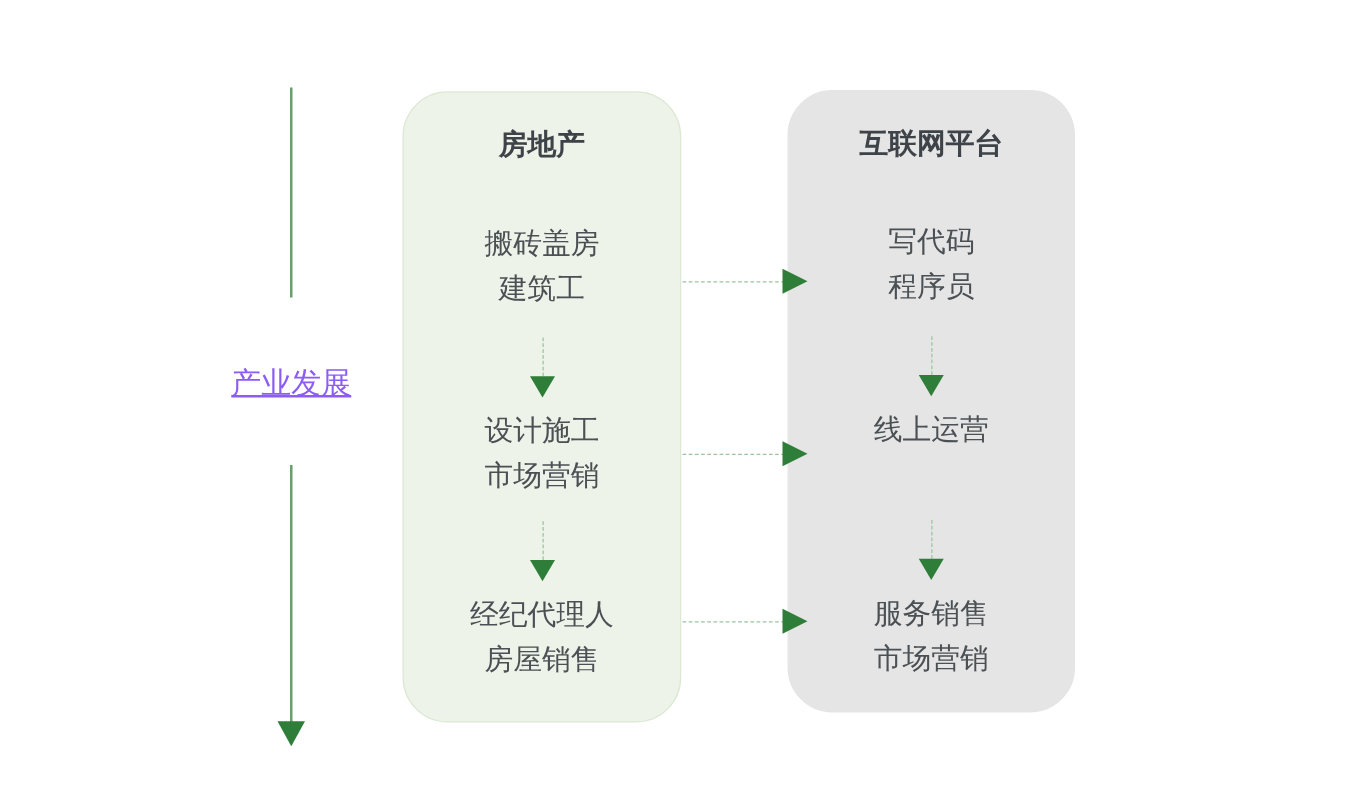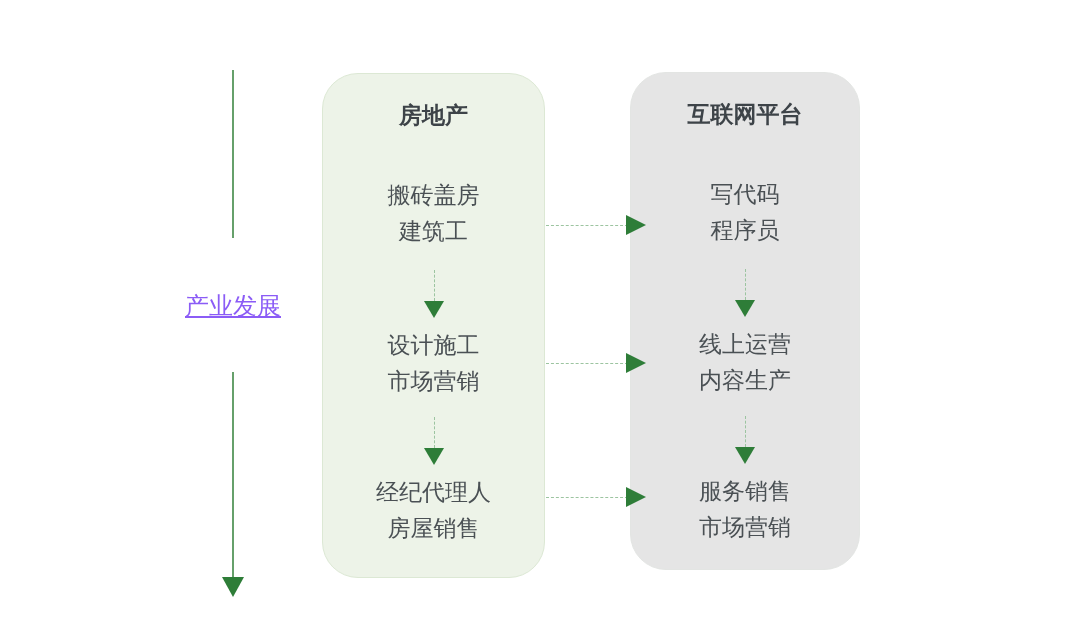--- a/index.html
+++ b/index.html
@@ -103,21 +103,20 @@
       <div>程序员</div>
     </div>
 
     <div class="varrow a">
       <div class="vdash"></div>
       <div class="vhead"></div>
     </div>
 
     <div class="stage s2">
       <div>线上运营</div>
-      <div>内容生产</div>
     </div>
 
     <div class="varrow b">
       <div class="vdash"></div>
       <div class="vhead"></div>
     </div>
 
     <div class="stage s3">
       <div>服务销售</div>
       <div>市场营销</div>

